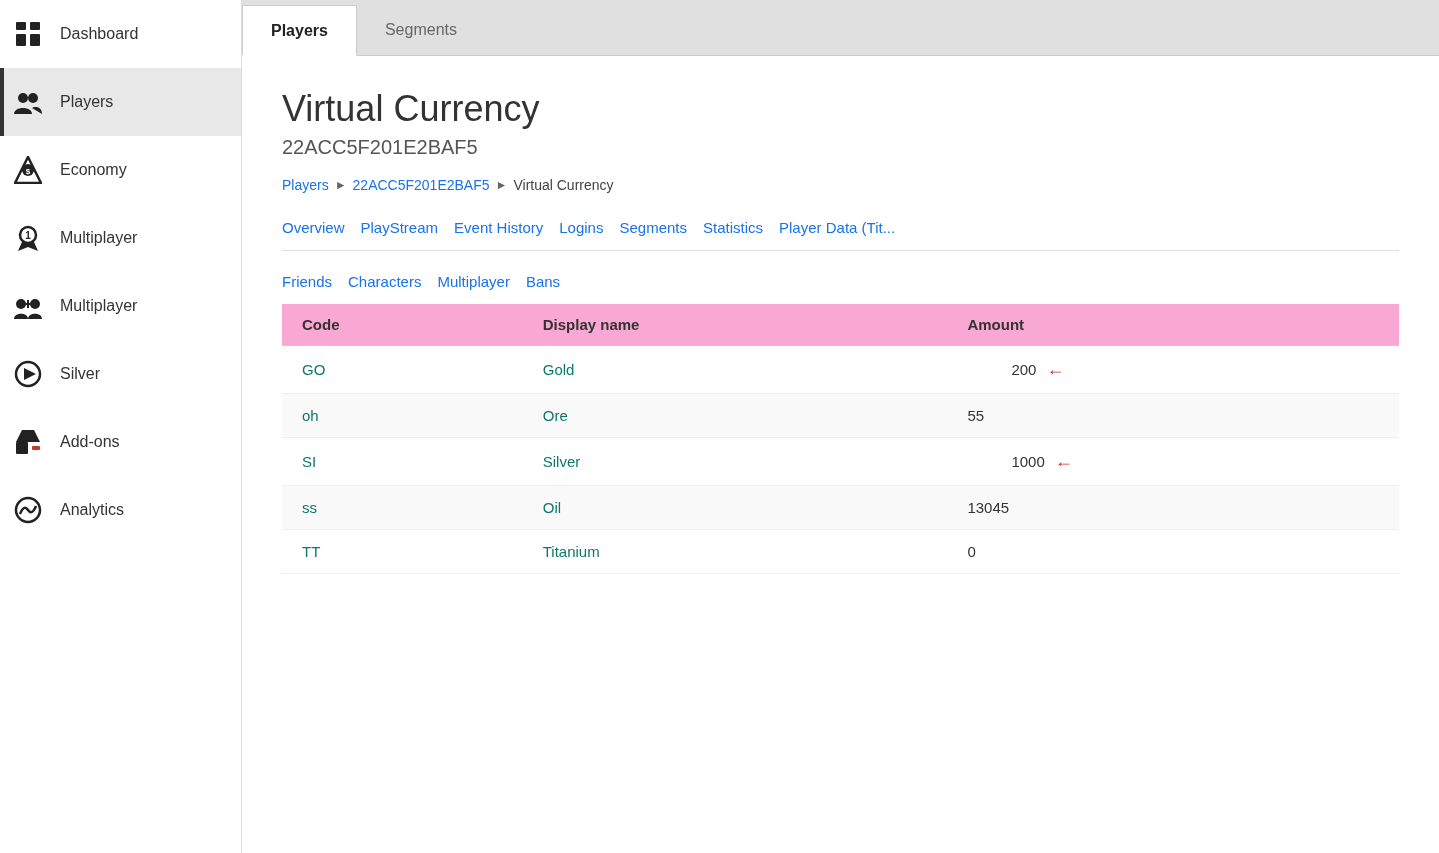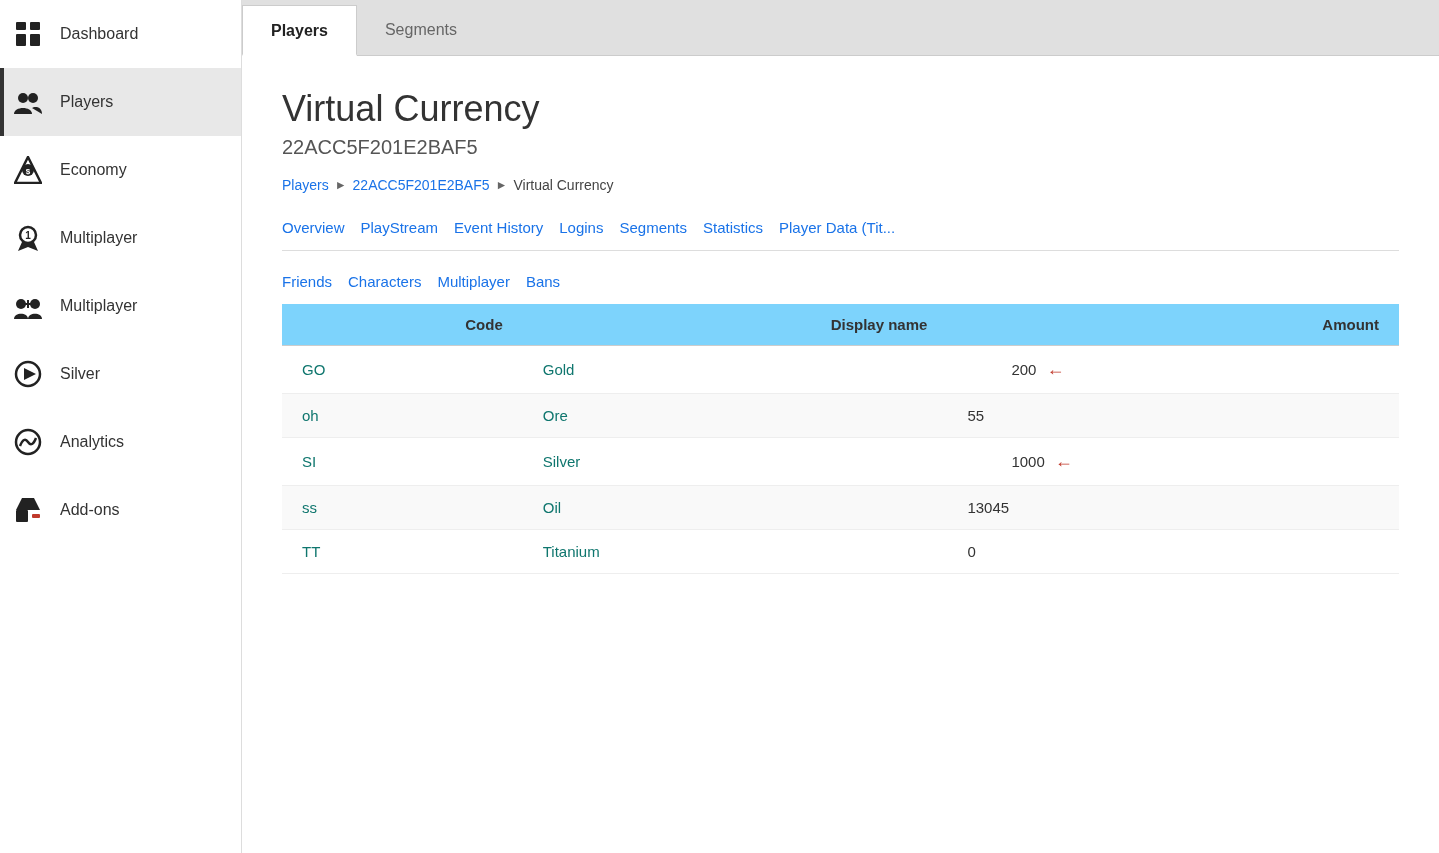--- a/index.html
+++ b/index.html
@@ -135,22 +135,22 @@
       margin: 10px 0 18px 0;
     }
 
     
     .data-table {
       width: 100%;
       border-collapse: collapse;
       margin-top: 10px;
     }
     .data-table th {
-      background: #7dd3fc;
-      text-align: right;
+      background: #f9a8d4;
+      text-align: left;
       padding: 12px 20px;
       font-size: 15px;
       font-weight: 600;
       color: #333;
       border-bottom: 1px solid #ccc;
     }
     .data-table td {
       padding: 13px 20px;
       font-size: 15px;
       border-bottom: 1px solid #eee;
@@ -240,35 +240,35 @@
       <svg width="28" height="28" viewBox="0 0 28 28" fill="none">
         <circle cx="14" cy="14" r="12" fill="none" stroke="#222" stroke-width="2.5"></circle>
         <polygon points="10,8 22,14 10,20" fill="#222"></polygon>
       </svg>
     </span>
     <span class="sidebar-label">Silver</span>
   </div>
   <div class="sidebar-item">
     <span class="sidebar-icon">
       <svg width="28" height="28" viewBox="0 0 28 28" fill="none">
-        <circle cx="14" cy="14" r="12" fill="none" stroke="#222" stroke-width="2.5"></circle>
-        <path d="M6 18 Q10 8 14 14 Q18 20 22 10" stroke="#222" stroke-width="2.5" fill="none"></path>
-      </svg>
-    </span>
-    <span class="sidebar-label">Analytics</span>
-  </div>
-  <div class="sidebar-item">
-    <span class="sidebar-icon">
-      <svg width="28" height="28" viewBox="0 0 28 28" fill="none">
         <rect x="2" y="14" width="12" height="12" rx="1" fill="#222"></rect>
         <polygon points="8,2 20,2 26,14 2,14" fill="#222"></polygon>
         <rect x="18" y="18" width="8" height="4" rx="1" fill="#c0392b"></rect>
       </svg>
     </span>
     <span class="sidebar-label">Add-ons</span>
+  </div>
+  <div class="sidebar-item">
+    <span class="sidebar-icon">
+      <svg width="28" height="28" viewBox="0 0 28 28" fill="none">
+        <circle cx="14" cy="14" r="12" fill="none" stroke="#222" stroke-width="2.5"></circle>
+        <path d="M6 18 Q10 8 14 14 Q18 20 22 10" stroke="#222" stroke-width="2.5" fill="none"></path>
+      </svg>
+    </span>
+    <span class="sidebar-label">Analytics</span>
   </div>
 </nav>
 
 <div class="main">
 
   <div class="tab-bar">
     <button class="tab active">Players</button>
     <button class="tab">Segments</button>
   </div>
 

